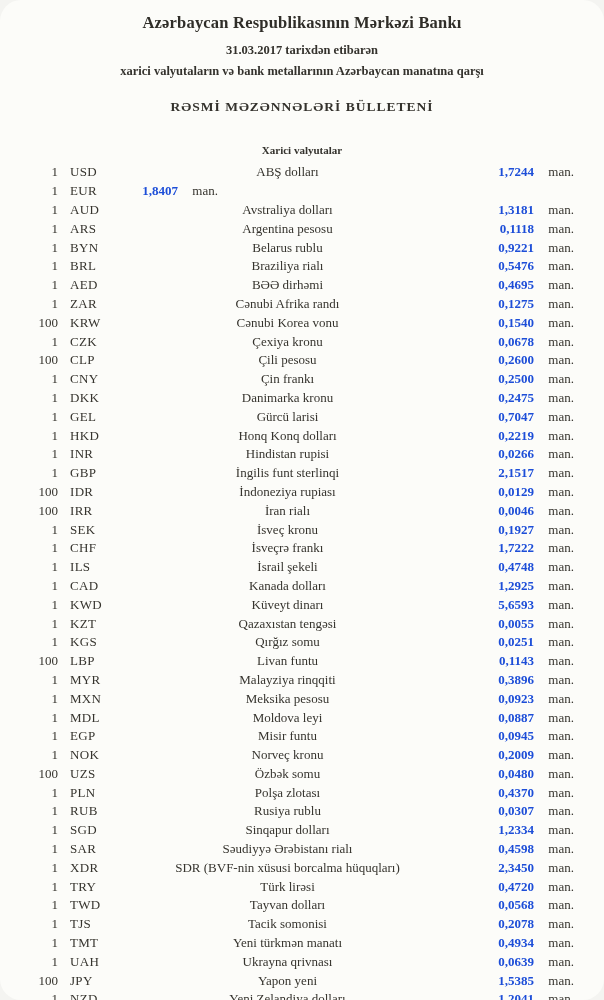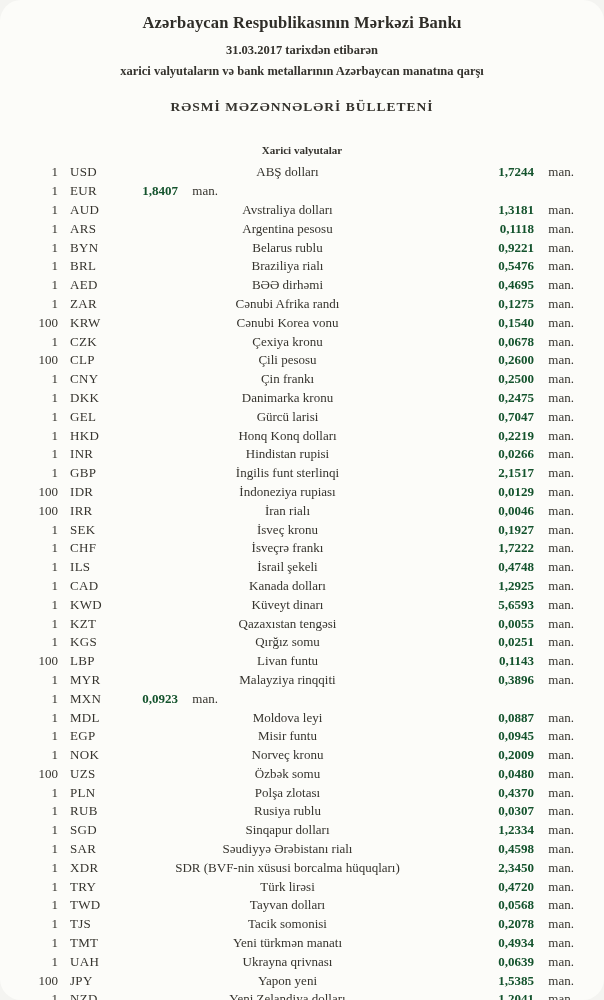--- a/index.html
+++ b/index.html
@@ -54,21 +54,21 @@
   .row {
     display: flex;
     align-items: center;
     height: 18.8px;
     font-size: 13px;
     color: #36342e;
   }
   .qty   { width: 38px;  text-align: right; }
   .code  { width: 50px;  padding-left: 12px; letter-spacing: 0.3px; }
   .name  { flex: 1; padding-left: 3px; text-align: center; }
-  .value { width: 70px;  text-align: right; font-weight: 600; color: #14532d; }
+  .value { width: 70px;  text-align: right; font-weight: 600; color: #1d4ed8; }
   .unit  { width: 40px;  text-align: right; }
 </style>
 </head>
 <body>
 
 <div class="page">
   <header class="doc-header">
     <h1 class="title">Azərbaycan Respublikasının Mərkəzi Bankı</h1>
     <div class="date-line">31.03.2017 tarixdən etibarən</div>
     <div class="subtitle">xarici valyutaların və bank metallarının Azərbaycan manatına qarşı</div>
@@ -297,20 +297,21 @@
     <span class="qty">1</span>
     <span class="code">MYR</span>
     <span class="name">Malayziya rinqqiti</span>
     <span class="value">0,3896</span>
     <span class="unit">man.</span>
   </div>
 
   <div class="row">
     <span class="qty">1</span>
     <span class="code">MXN</span>
+    <span class="name">Meksika pesosu</span>
     <span class="value">0,0923</span>
     <span class="unit">man.</span>
   </div>
 
   <div class="row">
     <span class="qty">1</span>
     <span class="code">MDL</span>
     <span class="name">Moldova leyi</span>
     <span class="value">0,0887</span>
     <span class="unit">man.</span>

